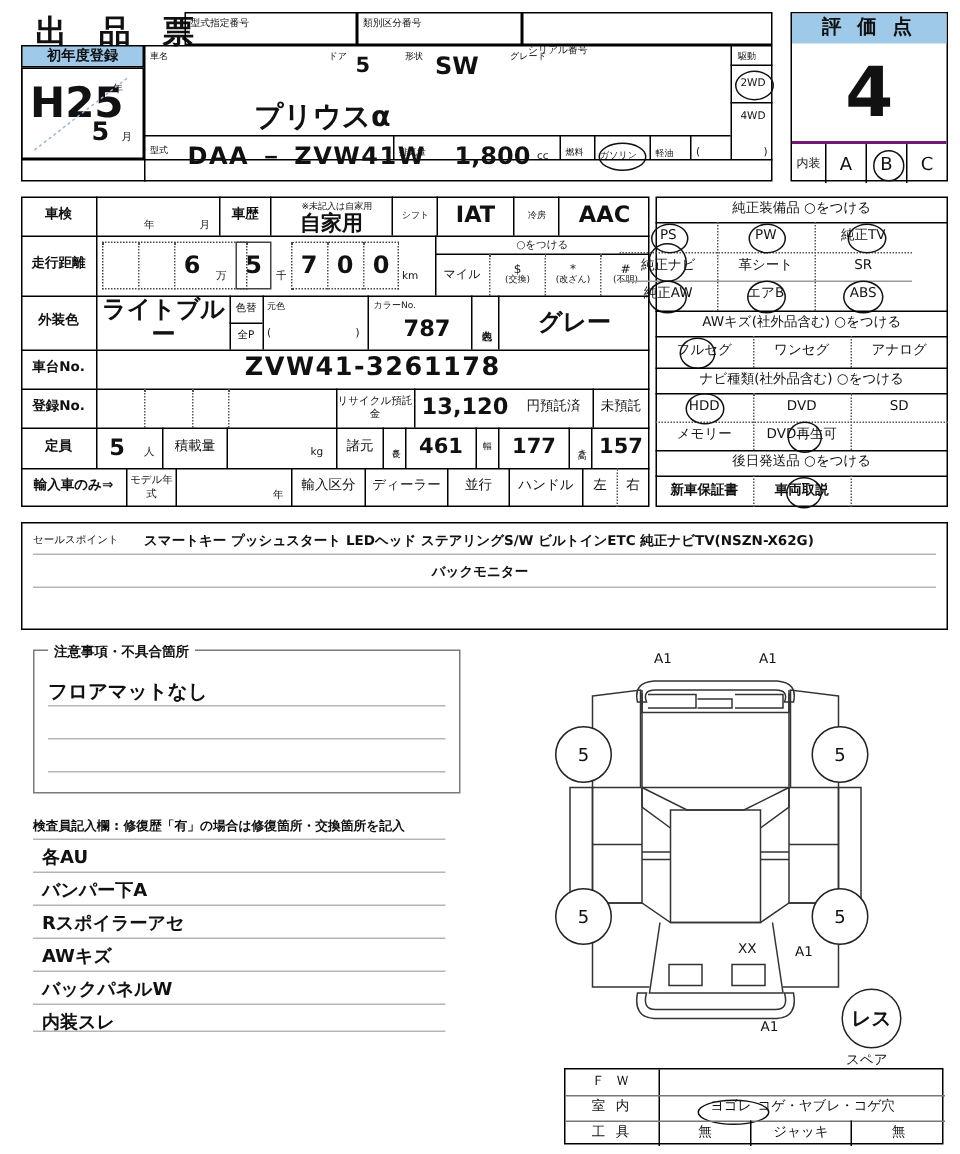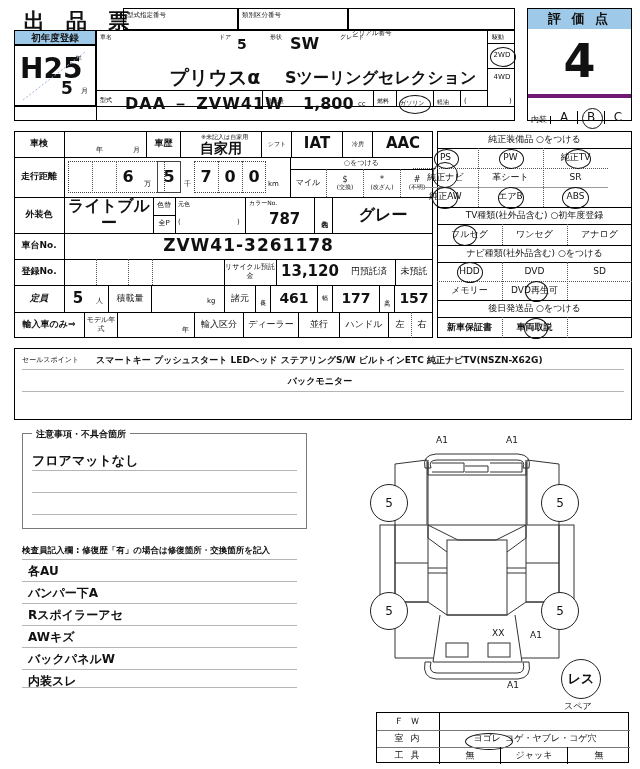--- a/index.html
+++ b/index.html
@@ -50,21 +50,21 @@
     <div class="ab sm" style="left:4px;top:10px;"></div>
   </div>
   <div class="bx" style="left:348px;top:8px;width:167px;height:22px;">
     <div class="label-lt" style="left:3px;top:20px;">シリアル番号</div>
     <div class="ab sm" style="left:4px;top:10px;"></div>
   </div>
 
   <div class="bx" style="left:527px;top:8px;width:105px;height:113px;">
     <div class="cl blue bold" style="position:absolute;left:0;top:0;width:100%;height:20px;font-size:13px;letter-spacing:3px;">評 価 点</div>
     <div class="cl" style="position:absolute;left:0;top:20px;width:100%;height:65px;font-size:46px;font-weight:bold;">4</div>
-    <div style="position:absolute;left:0;top:85px;width:100%;height:26px;border-top:4px solid #701a75;display:flex;align-items:flex-end;">
+    <div style="position:absolute;left:0;top:85px;width:100%;height:26px;border-top:2px solid #701a75;display:flex;">
       <div class="cl" style="width:22px;border-right:1px solid #000;font-size:8px;line-height:1;flex-direction:column;">
           <span>内装</span>
         </div>
       <div class="cl" style="flex:1;border-right:1px solid #000;font-size:12px;">A</div>
       <div class="cl" style="flex:1;border-right:1px solid #000;font-size:12px;position:relative;">
         <span>B</span>
         <span class="circ" style="left:50%;top:50%;width:19px;height:19px;margin-left:-9.5px;margin-top:-9.5px;"></span>
       </div>
       <div class="cl" style="flex:1;font-size:12px;">C</div>
     </div>
@@ -83,21 +83,20 @@
     </svg>
   </div>
 
   <div class="ab tiny" style="left:100px;top:33px;">車名</div>
   <div class="ab" style="left:130px;top:65px;width:170px;font-size:19px;font-weight:bold;text-align:center;">プリウスα</div>
   <div class="ab tiny" style="left:219px;top:33px;">ドア</div>
   <div class="ab md bold" style="left:237px;top:36px;font-size:14px;">5</div>
   <div class="ab tiny" style="left:270px;top:33px;">形状</div>
   <div class="ab bold" style="left:290px;top:34px;font-size:16px;">SW</div>
   <div class="ab tiny" style="left:340px;top:33px;">グレード</div>
-  <div class="ab bold" style="left:285px;top:68px;font-size:16px;">Sツーリングセレクション</div>
 
   <div class="vline" style="left:487px;top:30px;width:1px;height:76px;"></div>
   <div class="ab tiny" style="left:492px;top:33px;">駆動</div>
   <div class="hline" style="left:487px;top:43px;width:28px;height:1px;"></div>
   <div class="ab cl tiny2" style="left:489px;top:47px;width:26px;height:18px;position:absolute;">
     <span>2WD</span>
     <span class="circ" style="left:1px;top:0px;width:24px;height:18px;"></span>
   </div>
   <div class="hline" style="left:487px;top:68px;width:28px;height:1px;"></div>
   <div class="ab cl tiny2" style="left:489px;top:70px;width:26px;height:16px;">4WD</div>
@@ -225,21 +224,21 @@
   <div class="ab cl tiny2" style="left:224px;top:259px;width:52px;height:26px;flex-direction:column;line-height:1.25;">
     <span>リサイクル預託金</span>
   </div>
   <div class="vline" style="left:276px;top:259px;width:1px;height:26px;"></div>
   <div class="ab cl bold" style="left:277px;top:259px;width:66px;height:26px;font-size:15px;">13,120</div>
   <div class="ab cl sm" style="left:343px;top:259px;width:52px;height:26px;">円預託済</div>
   <div class="vline" style="left:395px;top:259px;width:1px;height:26px;"></div>
   <div class="ab cl sm" style="left:395px;top:259px;width:38px;height:26px;">未預託</div>
   <div class="hline" style="left:14px;top:285px;width:419px;height:1px;"></div>
 
-  <div class="ab cl sm bold" style="left:14px;top:285px;width:50px;height:27px;font-style:italic;">定員</div>
+  <div class="ab cl sm bold" style="left:14px;top:285px;width:50px;height:27px;">定員</div>
   <div class="vline" style="left:64px;top:285px;width:1px;height:27px;"></div>
   <div class="ab cl bold" style="left:64px;top:285px;width:28px;height:27px;font-size:15px;">5</div>
   <div class="ab tiny2" style="left:96px;top:296px;">人</div>
   <div class="vline" style="left:108px;top:285px;width:1px;height:27px;"></div>
   <div class="ab cl sm" style="left:109px;top:285px;width:42px;height:27px;">積載量</div>
   <div class="vline" style="left:151px;top:285px;width:1px;height:27px;"></div>
   <div class="ab cl sm" style="left:152px;top:285px;width:52px;height:27px;"></div>
   <div class="ab tiny2" style="left:207px;top:297px;">kg</div>
   <div class="vline" style="left:224px;top:285px;width:1px;height:27px;"></div>
   <div class="ab cl sm" style="left:225px;top:285px;width:30px;height:27px;">諸元</div>
@@ -314,21 +313,21 @@
       <span>エアB</span>
       <span class="circ" style="left:20px;top:0px;width:24px;height:20px;"></span>
     </div>
     <div class="ab cl sm" style="left:130px;top:39px;width:65px;height:20px;">
       <span>ABS</span>
       <span class="circ" style="left:19px;top:0px;width:25px;height:20px;"></span>
     </div>
   </div>
   <div class="hline" style="left:437px;top:207px;width:195px;height:1px;"></div>
 
-  <div class="ab cl sm" style="left:437px;top:207px;width:195px;height:17px;">TV種類(社外品含む)  ○初年度登録</div>
+  <div class="ab cl sm" style="left:437px;top:207px;width:195px;height:17px;">AWキズ(社外品含む)  ○をつける</div>
   <div class="hline" style="left:437px;top:224px;width:195px;height:1px;"></div>
   <div class="ab" style="left:437px;top:224px;width:195px;height:21px;">
     <div class="dot-v" style="left:65px;top:0;height:21px;"></div>
     <div class="dot-v" style="left:130px;top:0;height:21px;"></div>
     <div class="ab cl sm" style="left:0;top:0;width:65px;height:21px;">
       <span>フルセグ</span>
       <span class="circ" style="left:16px;top:1px;width:22px;height:19px;"></span>
     </div>
     <div class="ab cl sm" style="left:65px;top:0;width:65px;height:21px;">ワンセグ</div>
     <div class="ab cl sm" style="left:130px;top:0;width:65px;height:21px;">アナログ</div>

